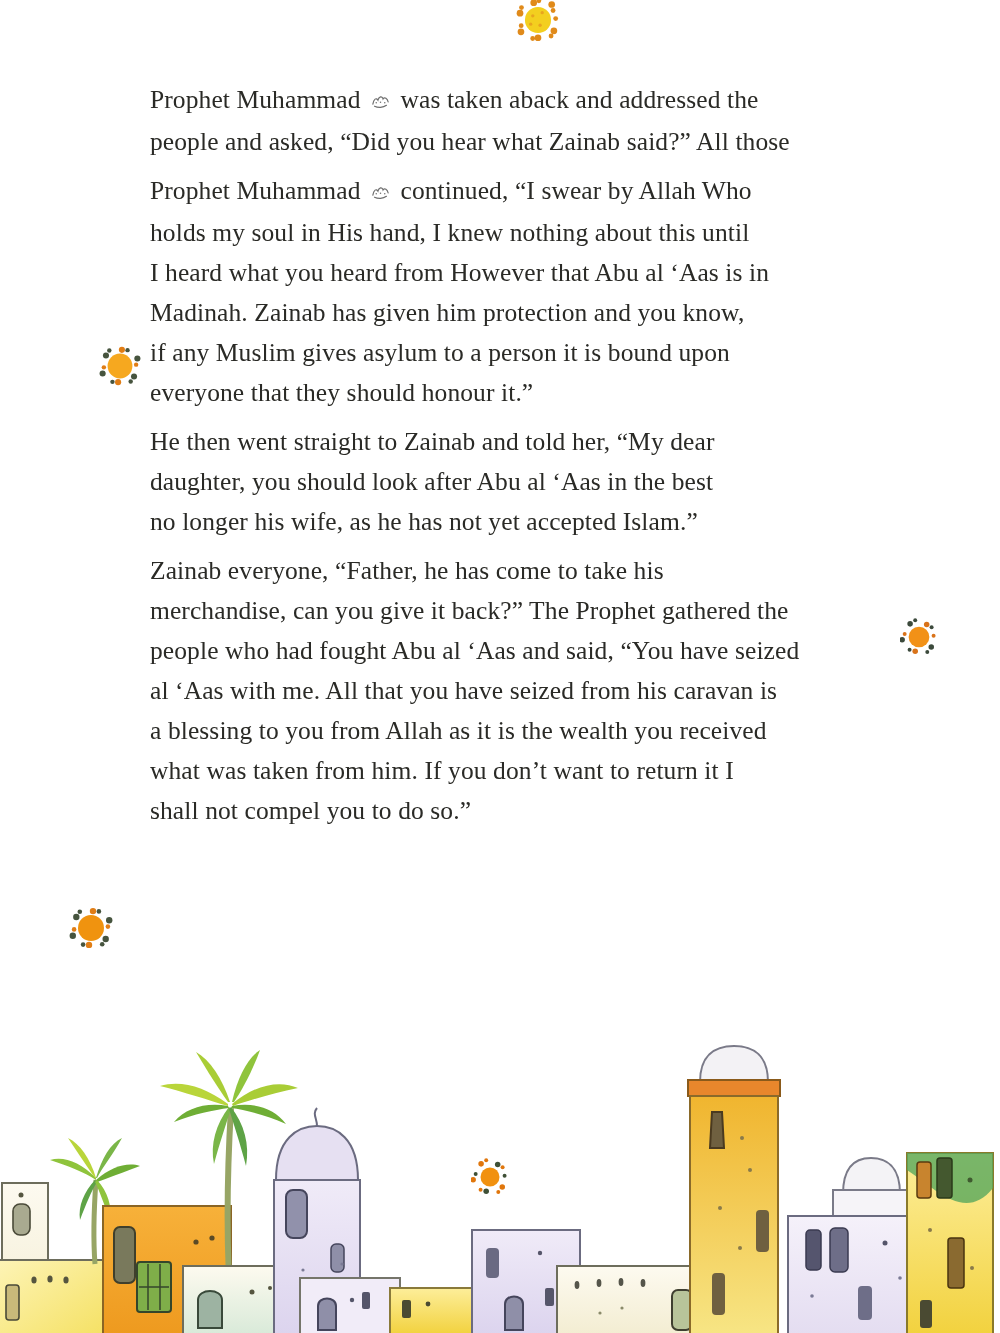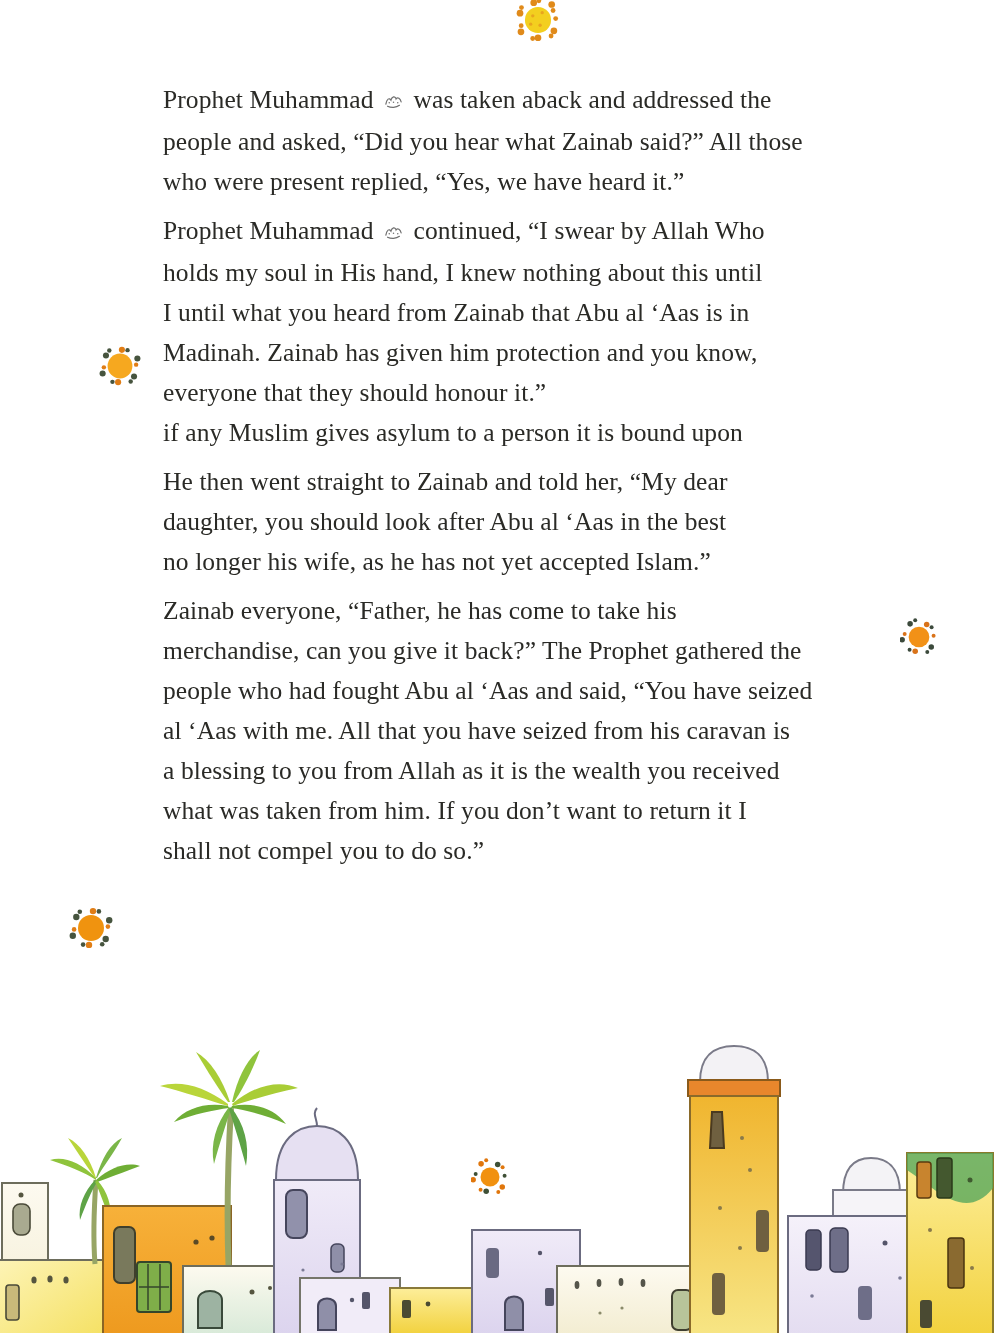--- a/index.html
+++ b/index.html
@@ -3,21 +3,21 @@
 <meta charset="utf-8">
 <style>
   html,body{margin:0;padding:0;}
   body{
     width:1000px;height:1333px;position:relative;overflow:hidden;
     background:#ffffff;
     font-family:"Liberation Serif","DejaVu Serif",serif;
   }
   .page{position:absolute;inset:0;}
   .story{
-    position:absolute;left:163px;top:80px;width:740px;
+    position:absolute;left:150px;top:80px;width:740px;
     color:#2a2a26;font-size:25.5px;letter-spacing:0.1px;
   }
   .para{margin:0 0 9px 0;line-height:40px;padding:0;}
   .line{display:block;white-space:nowrap;}
   .pbuh{display:inline-block;vertical-align:-2px;margin:0 3px;}
   .sun{position:absolute;}
   #skyline{position:absolute;left:0;bottom:0;width:1000px;height:295px;}
 </style>
 </head>
 <body>
@@ -92,35 +92,34 @@
   <div class="story">
       <p class="para">
         <span class="line">Prophet Muhammad <span class="pbuh"><svg viewBox="0 0 24 20" width="21" height="17">
               <path d="M3,13 C4,7 7,5 9,8.5 C10,4 14,3 15,7 C17,4 20,6.5 21,10.5" fill="none" stroke="#6f6f6f" stroke-width="1.4" stroke-linecap="round"></path>
               <path d="M5,15.5 C9,17.5 15,17.5 19,14.5" fill="none" stroke="#6f6f6f" stroke-width="1.4" stroke-linecap="round"></path>
               <circle cx="7" cy="11.5" r="0.9" fill="#6f6f6f"></circle>
               <circle cx="12" cy="11" r="0.9" fill="#6f6f6f"></circle>
               <circle cx="17" cy="11.5" r="0.9" fill="#6f6f6f"></circle>
             </svg></span> was taken aback and addressed the</span>
         <span class="line">people and asked, “Did you hear what Zainab said?” All those</span>
-        <span class="line">who were present replied, “Yes, we have heard it.”</span>
       </p>
       <p class="para">
         <span class="line">Prophet Muhammad <span class="pbuh"><svg viewBox="0 0 24 20" width="21" height="17">
               <path d="M3,13 C4,7 7,5 9,8.5 C10,4 14,3 15,7 C17,4 20,6.5 21,10.5" fill="none" stroke="#6f6f6f" stroke-width="1.4" stroke-linecap="round"></path>
               <path d="M5,15.5 C9,17.5 15,17.5 19,14.5" fill="none" stroke="#6f6f6f" stroke-width="1.4" stroke-linecap="round"></path>
               <circle cx="7" cy="11.5" r="0.9" fill="#6f6f6f"></circle>
               <circle cx="12" cy="11" r="0.9" fill="#6f6f6f"></circle>
               <circle cx="17" cy="11.5" r="0.9" fill="#6f6f6f"></circle>
             </svg></span> continued, “I swear by Allah Who</span>
         <span class="line">holds my soul in His hand, I knew nothing about this until</span>
-        <span class="line">I until what you heard from Zainab that Abu al ‘Aas is in</span>
+        <span class="line">I heard what you heard from However that Abu al ‘Aas is in</span>
         <span class="line">Madinah. Zainab has given him protection and you know,</span>
+        <span class="line">if any Muslim gives asylum to a person it is bound upon</span>
         <span class="line">everyone that they should honour it.”</span>
-        <span class="line">if any Muslim gives asylum to a person it is bound upon</span>
       </p>
       <p class="para">
         <span class="line">He then went straight to Zainab and told her, “My dear</span>
         <span class="line">daughter, you should look after Abu al ‘Aas in the best</span>
         <span class="line">no longer his wife, as he has not yet accepted Islam.”</span>
       </p>
       <p class="para">
         <span class="line">Zainab everyone, “Father, he has come to take his</span>
         <span class="line">merchandise, can you give it back?” The Prophet gathered the</span>
         <span class="line">people who had fought Abu al ‘Aas and said, “You have seized</span>

